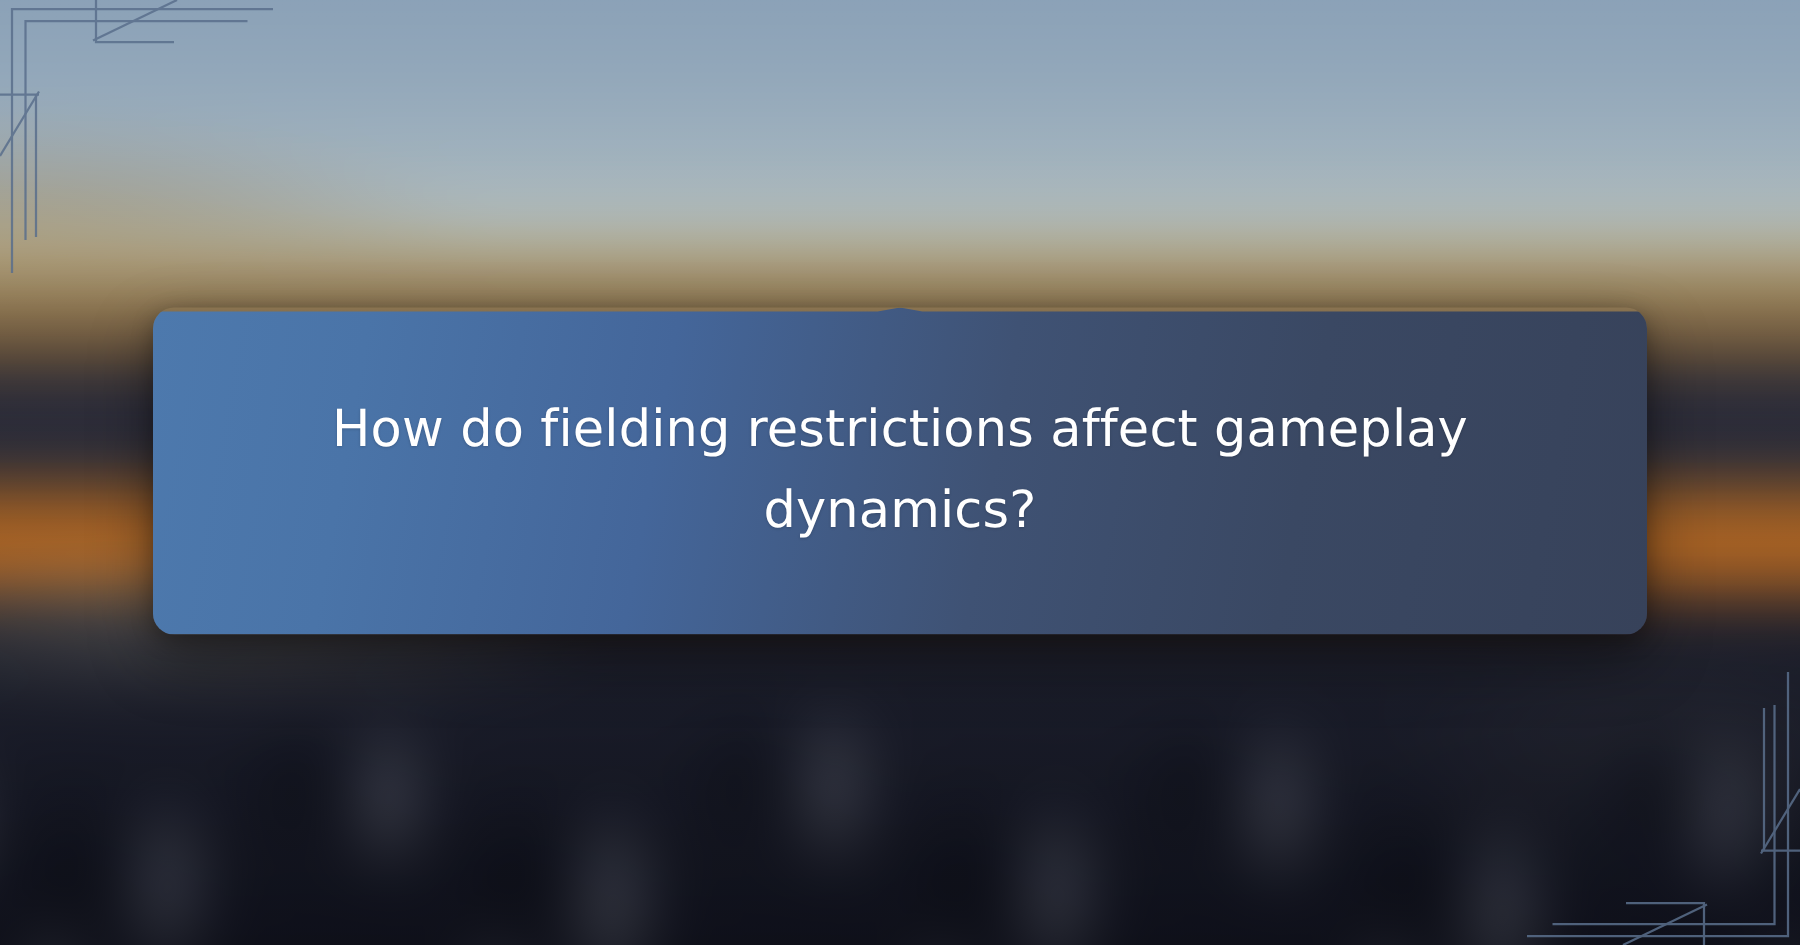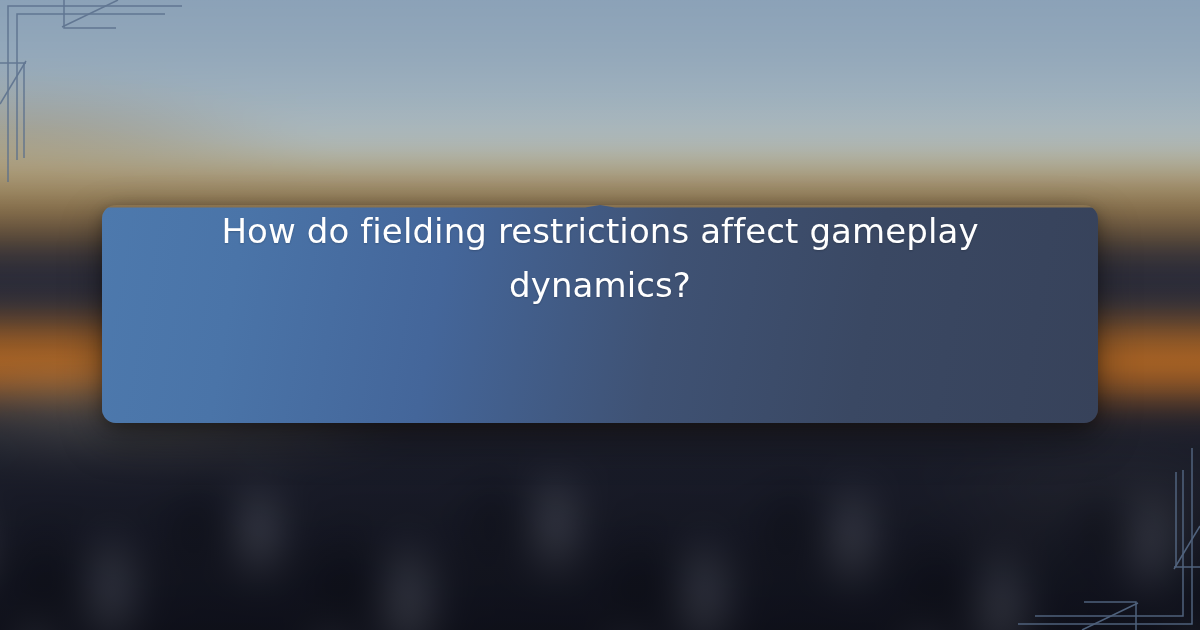--- a/index.html
+++ b/index.html
@@ -178,21 +178,21 @@
         0% 100%);
     clip-path:polygon(
         0% 1.2%,
         48.5% 1.2%,
         50% 0%,
         51.5% 1.2%,
         100% 1.2%,
         100% 100%,
         0% 100%);
     display:flex;
-    align-items:flex-start;
+    align-items:center;
     justify-content:center;
   }
   .card-inner {
     width:100%;
     padding:0 56px;
     text-align:center;
   }
   .card-title {
     color:#ffffff;
     font-family:"DejaVu Sans", sans-serif;

